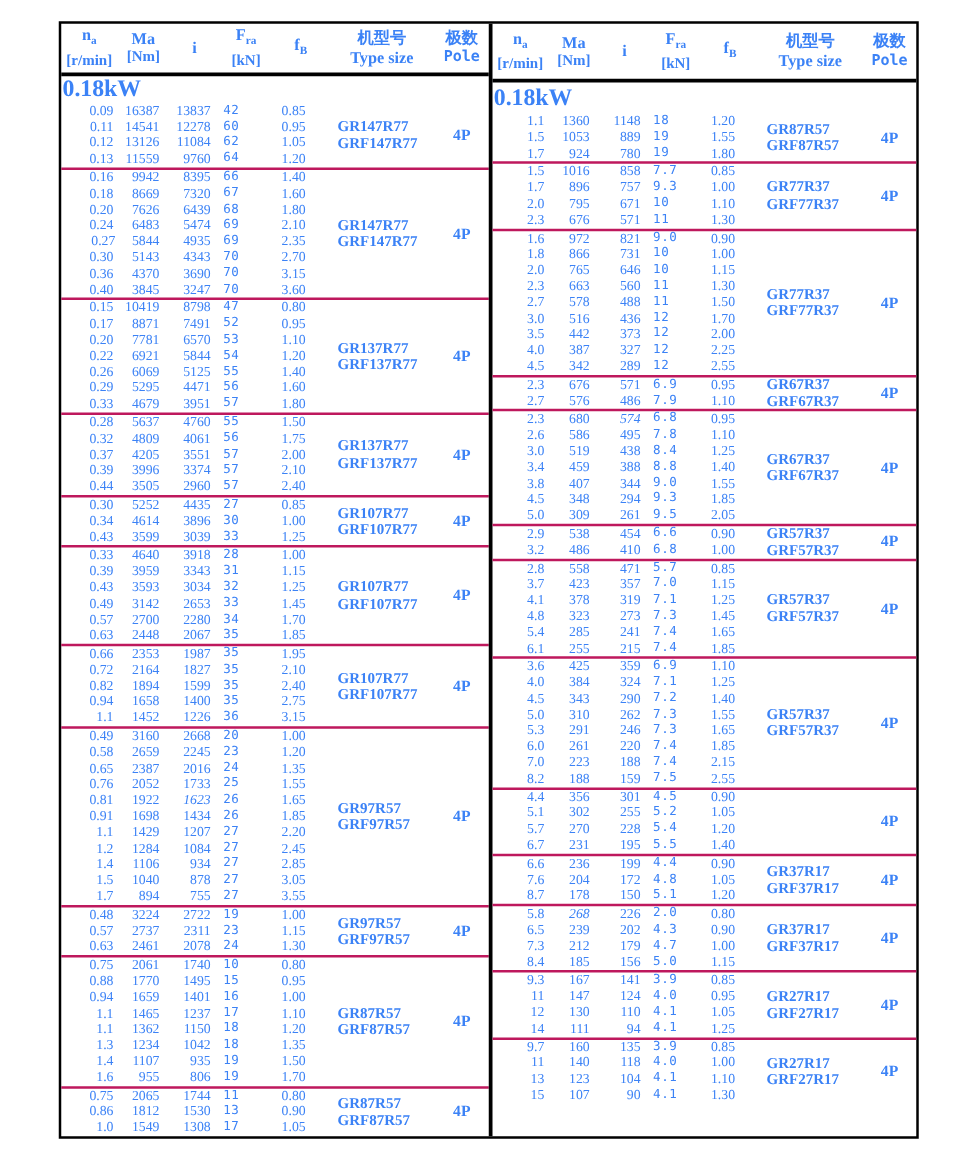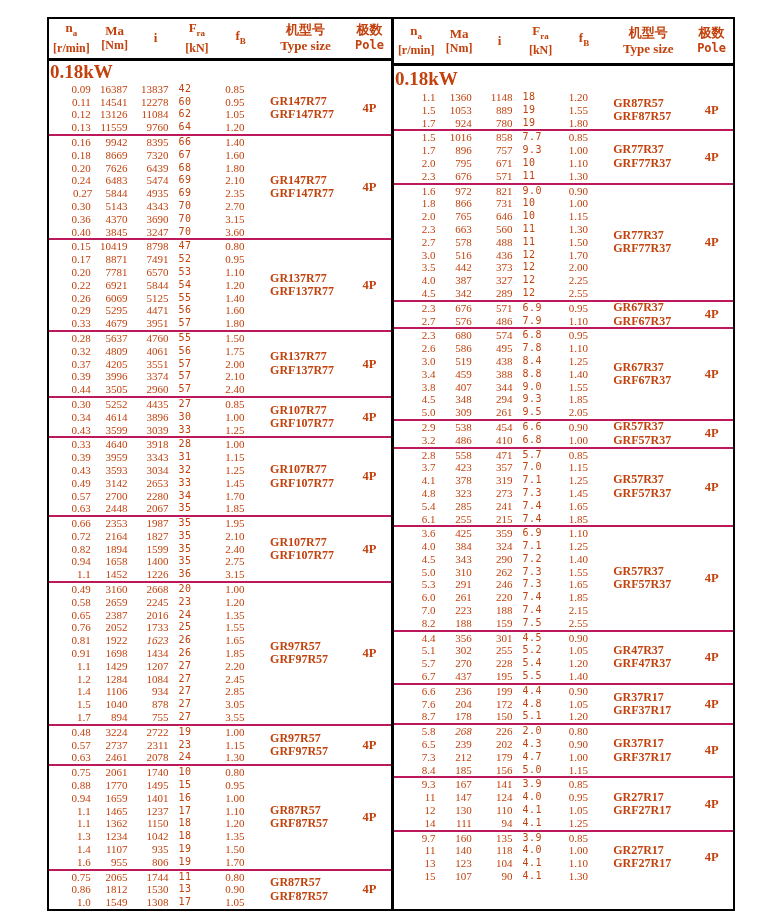--- a/index.html
+++ b/index.html
@@ -1,17 +1,17 @@
 <!DOCTYPE html>
 <html><head>
 <meta charset="utf-8">
 <style>
   html,body{margin:0;padding:0;background:#fff;}
   .page{position:relative;width:780px;height:921px;background:#fff;overflow:hidden;
-        font-family:"Liberation Serif",serif;color:#c2410c;}
+        font-family:"Liberation Serif",serif;color:#3b82f6;}
   .gtable{position:absolute;left:47px;top:17px;width:688px;height:894px;
           border:2px solid #000;box-sizing:border-box;display:flex;background:#fff;}
   .half{width:50%;display:flex;flex-direction:column;box-sizing:border-box;min-width:0;}
   .half.right{border-left:3px solid #000;}
   .thead{display:grid;grid-template-columns:13.1% 12.2% 11.7% 12.5% 13.1% 24.8% 12.6%;
          border-bottom:3px solid #000;height:41px;align-items:center;padding:1px 0 2px 0;}
   .hcell{text-align:center;font-weight:bold;font-size:13px;line-height:15px;
          display:flex;flex-direction:column;justify-content:center;}
   .hcell sub{font-size:9px;font-weight:bold;}
   .hunit{font-size:12px;font-weight:bold;}
@@ -612,21 +612,21 @@
             <div class="cell fb" style="grid-area: 2 / 5;">1.10</div>
             <div class="cell typecell" style="grid-area: 1 / 6 / span 2;">
               <div>GR67R37</div>
               <div>GRF67R37</div>
             </div>
             <div class="cell polecell" style="grid-area: 1 / 7 / span 2;">4P</div>
           </div>
           <div class="section">
             <div class="cell na" style="grid-area: 1 / 1;">2.3</div>
             <div class="cell ma" style="grid-area: 1 / 2;">680</div>
-            <div class="cell i" style="grid-area: 1 / 3;">574</div>
+            <div class="cell i" style="grid-area: 1 / 3; font-style: italic;">574</div>
             <div class="cell fra" style="grid-area: 1 / 4;">6.8</div>
             <div class="cell fb" style="grid-area: 1 / 5;">0.95</div>
             <div class="cell na" style="grid-area: 2 / 1;">2.6</div>
             <div class="cell ma" style="grid-area: 2 / 2;">586</div>
             <div class="cell i" style="grid-area: 2 / 3;">495</div>
             <div class="cell fra" style="grid-area: 2 / 4;">7.8</div>
             <div class="cell fb" style="grid-area: 2 / 5;">1.10</div>
             <div class="cell na" style="grid-area: 3 / 1;">3.0</div>
             <div class="cell ma" style="grid-area: 3 / 2;">519</div>
             <div class="cell i" style="grid-area: 3 / 3;">438</div>
@@ -769,28 +769,24 @@
             <div class="cell ma" style="grid-area: 2 / 2;">302</div>
             <div class="cell i" style="grid-area: 2 / 3;">255</div>
             <div class="cell fra" style="grid-area: 2 / 4;">5.2</div>
             <div class="cell fb" style="grid-area: 2 / 5;">1.05</div>
             <div class="cell na" style="grid-area: 3 / 1;">5.7</div>
             <div class="cell ma" style="grid-area: 3 / 2;">270</div>
             <div class="cell i" style="grid-area: 3 / 3;">228</div>
             <div class="cell fra" style="grid-area: 3 / 4;">5.4</div>
             <div class="cell fb" style="grid-area: 3 / 5;">1.20</div>
             <div class="cell na" style="grid-area: 4 / 1;">6.7</div>
-            <div class="cell ma" style="grid-area: 4 / 2;">437</div>
+            <div class="cell ma" style="grid-area: 4 / 2;">231</div>
             <div class="cell i" style="grid-area: 4 / 3;">195</div>
             <div class="cell fra" style="grid-area: 4 / 4;">5.5</div>
             <div class="cell fb" style="grid-area: 4 / 5;">1.40</div>
-            <div class="cell typecell" style="grid-area: 1 / 6 / span 4;">
-              <div>GR47R37</div>
-              <div>GRF47R37</div>
-            </div>
             <div class="cell polecell" style="grid-area: 1 / 7 / span 4;">4P</div>
           </div>
           <div class="section">
             <div class="cell na" style="grid-area: 1 / 1;">6.6</div>
             <div class="cell ma" style="grid-area: 1 / 2;">236</div>
             <div class="cell i" style="grid-area: 1 / 3;">199</div>
             <div class="cell fra" style="grid-area: 1 / 4;">4.4</div>
             <div class="cell fb" style="grid-area: 1 / 5;">0.90</div>
             <div class="cell na" style="grid-area: 2 / 1;">7.6</div>
             <div class="cell ma" style="grid-area: 2 / 2;">204</div>

